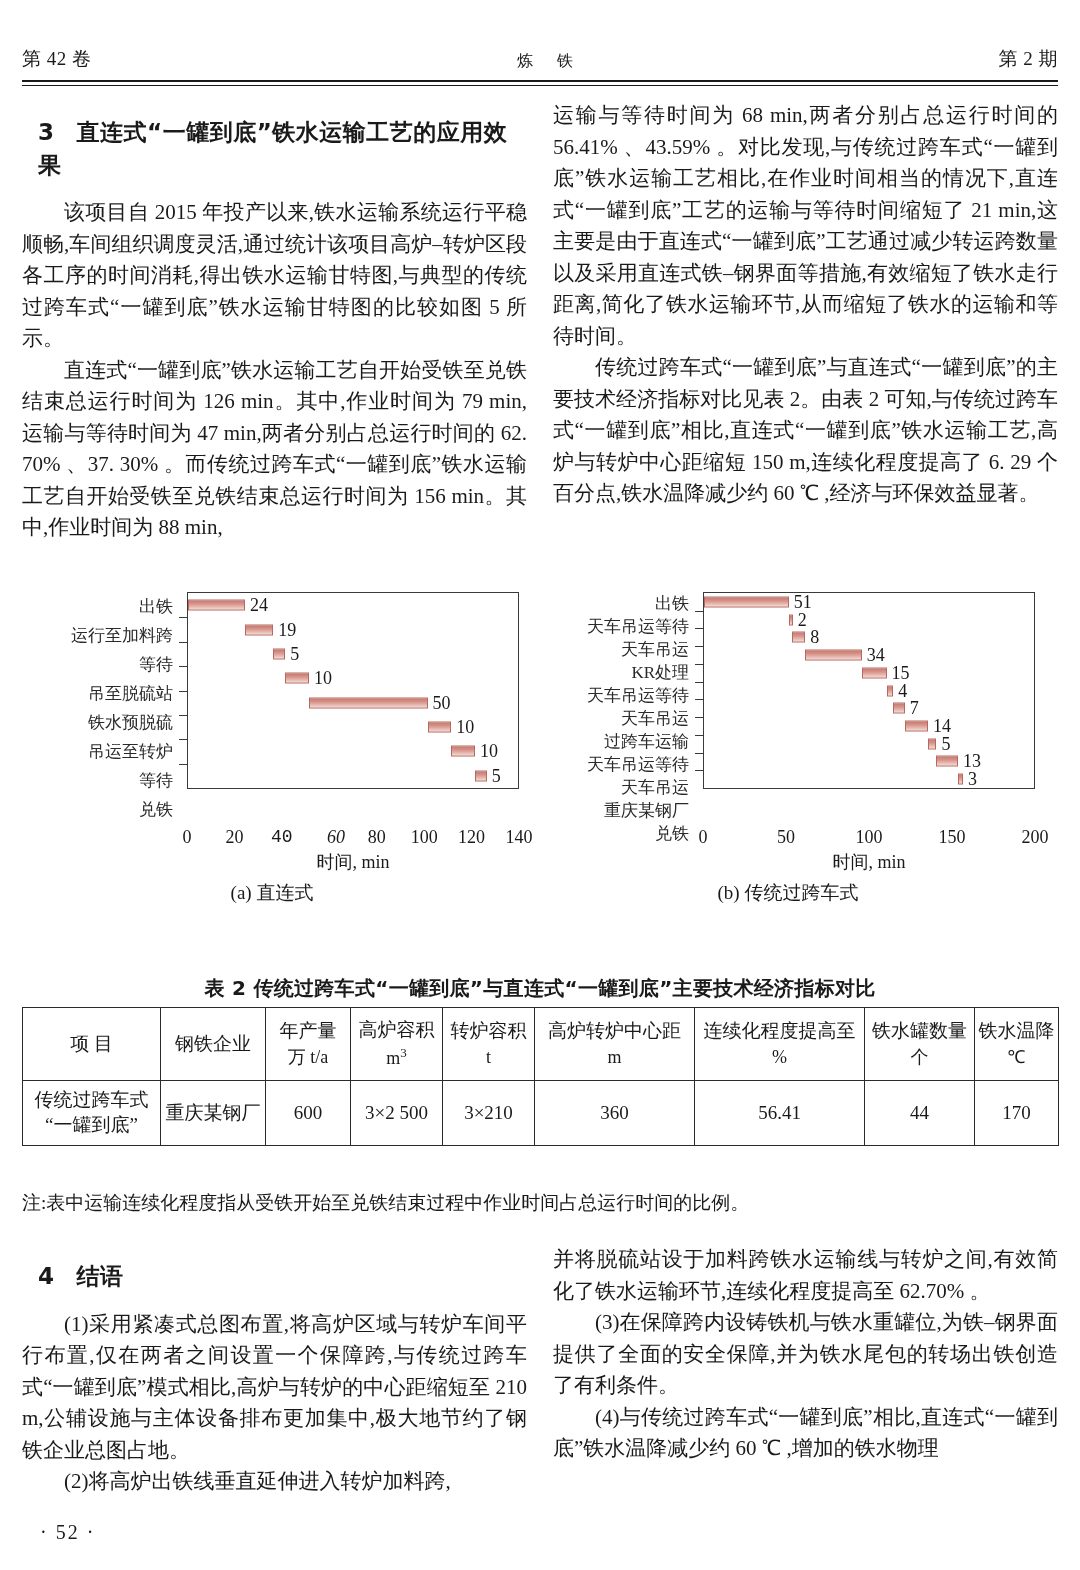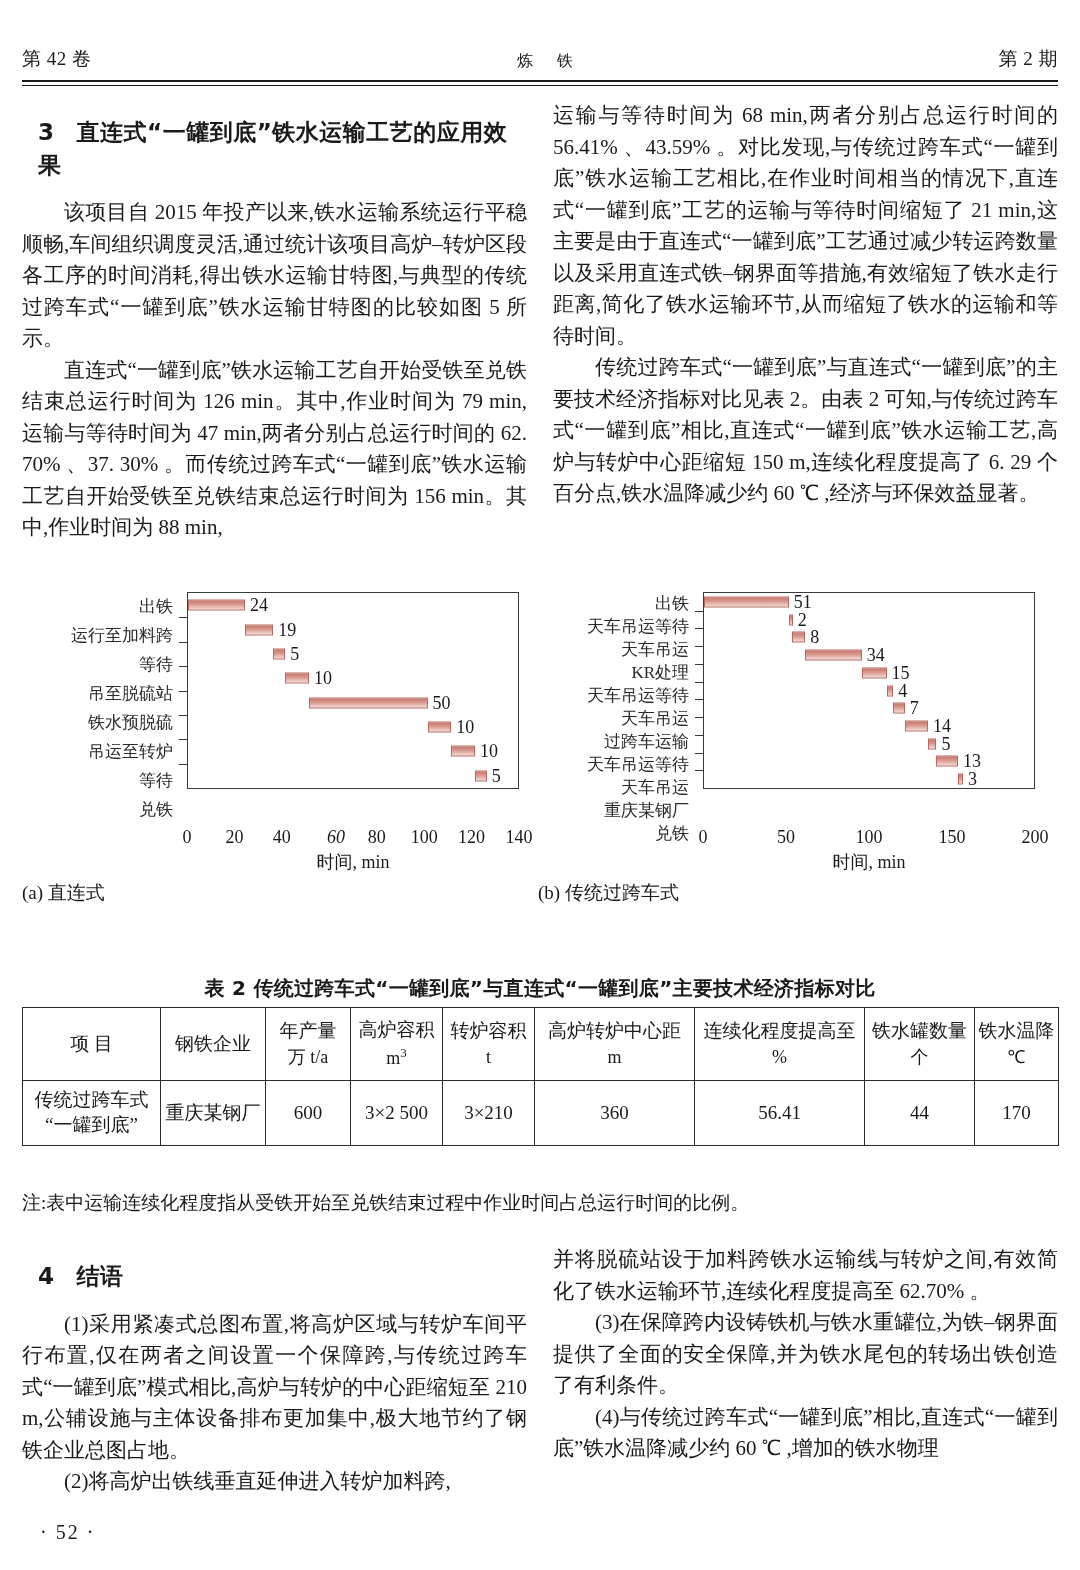--- a/index.html
+++ b/index.html
@@ -85,21 +85,21 @@
   .xt{
     position:absolute; top:3px; font-size:18px; transform:translateX(-50%);
     color:#1a1a1a; white-space:nowrap;
   }
   .xtitle{
     position:absolute; left:165px; top:258px; width:332px;
     text-align:center; font-size:18px;
   }
   .subcap{
     position:absolute; left:0; top:288px; width:500px;
-    text-align:left; font-size:19px;
+    text-align:center; font-size:19px;
   }
   .figcap{
     position:absolute; left:22px; top:920px; width:1036px;
     text-align:center; font-size:20px; font-weight:bold;
     font-family:"DejaVu Sans","Liberation Sans",sans-serif;
     letter-spacing:.5px;
   }
 
   
   .tabcap{
@@ -213,21 +213,21 @@
               <div class="row">
                 <div class="bar" style="left: 286.943px; width: 11.8571px;"></div>
                 <div class="blabel" style="left: 300.8px;">5</div>
                 <div class="tick" style="top: 0px;"></div>
               </div>
             </div>
         </div>
         <div class="xaxis" id="xax-a">
             <div class="xt" style="left: 0px;">0</div>
             <div class="xt" style="left: 47.4286px;">20</div>
-            <div class="xt" style="left: 94.8571px;">40</div>
+            <div class="xt" style="left: 94.8571px; font-family: Liberation Mono, monospace;">40</div>
             <div class="xt" style="left: 149px; font-style: italic;">60</div>
             <div class="xt" style="left: 189.714px;">80</div>
             <div class="xt" style="left: 237.143px;">100</div>
             <div class="xt" style="left: 284.571px;">120</div>
             <div class="xt" style="left: 332px;">140</div>
           </div>
         <div class="xtitle">时间, min</div>
       </div>
       <div class="subcap">(a) 直连式</div>
     </div>

